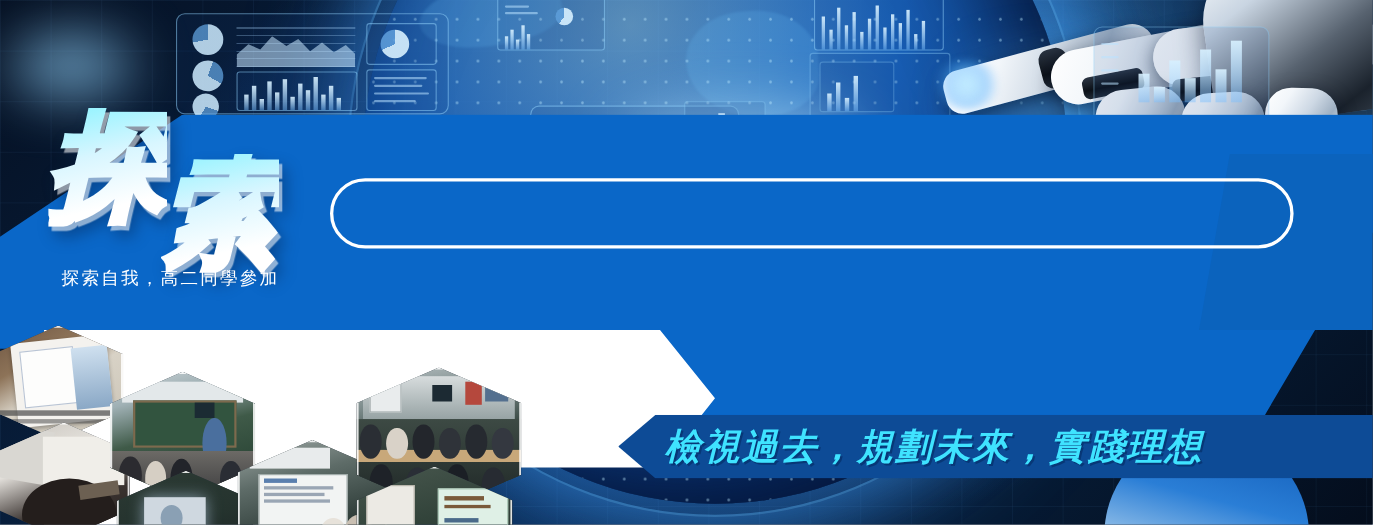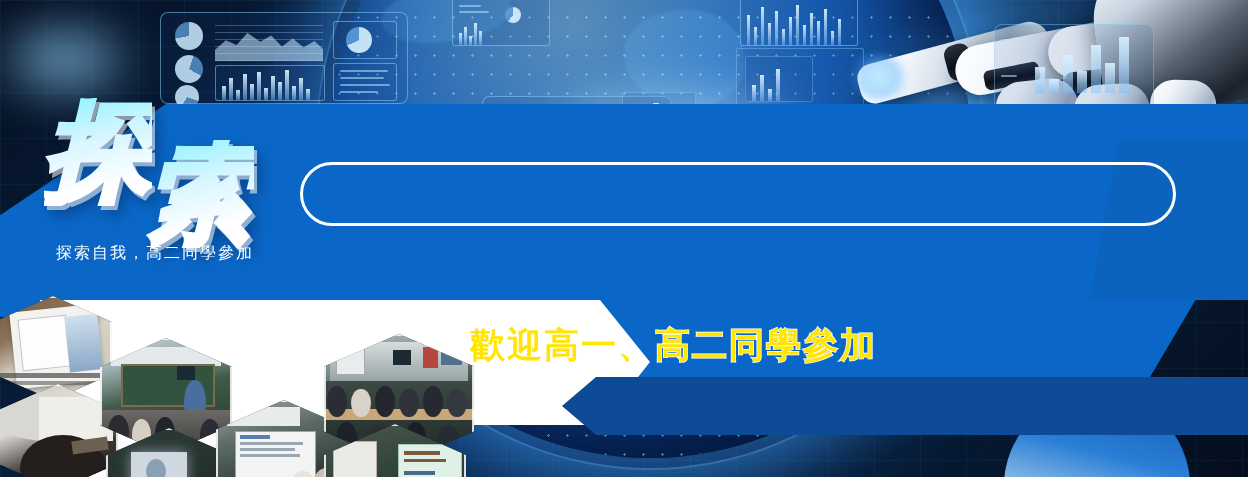--- a/index.html
+++ b/index.html
@@ -446,17 +446,17 @@
     <span class="ts-ch ts-2">索</span>
   </div>
 
   <div class="subtitle">
     <span class="l1">探索自我，高二同學參加</span>
   </div>
 
   <div class="pill"></div>
 
 
-  <div class="welcome">歡迎高一、高二同學參加</div>
 
   <div class="tag-band"></div>
+  <div class="tag-text">檢視過去，規劃未來，實踐理想</div>
 
 </div>
 
 </body></html>

